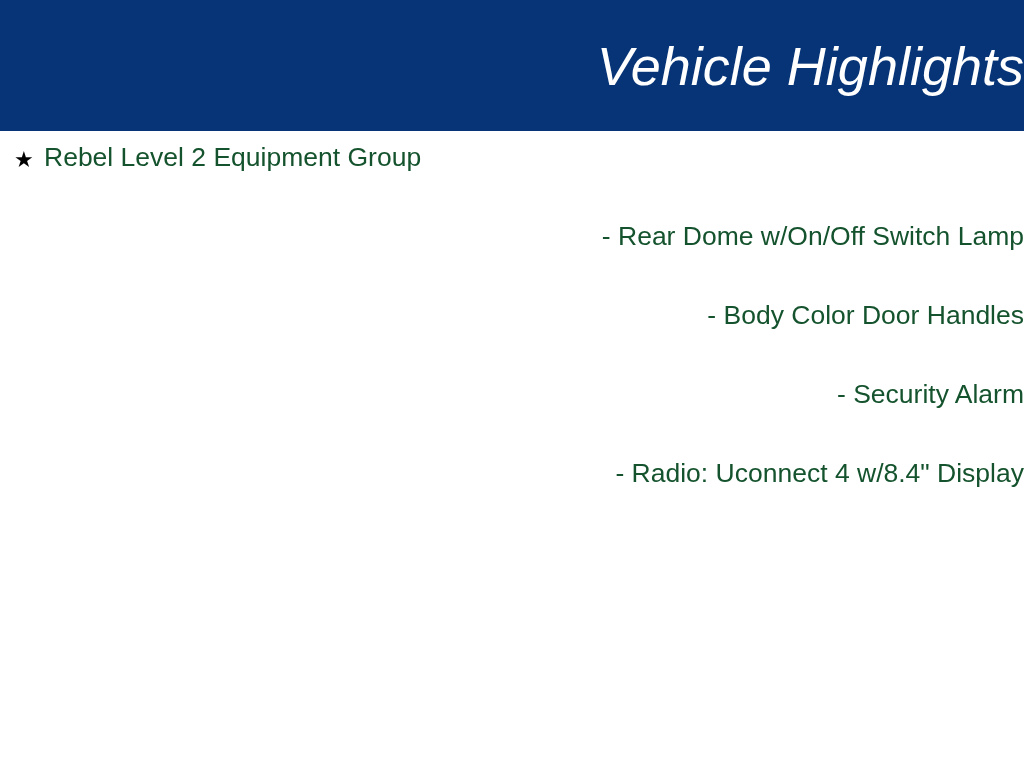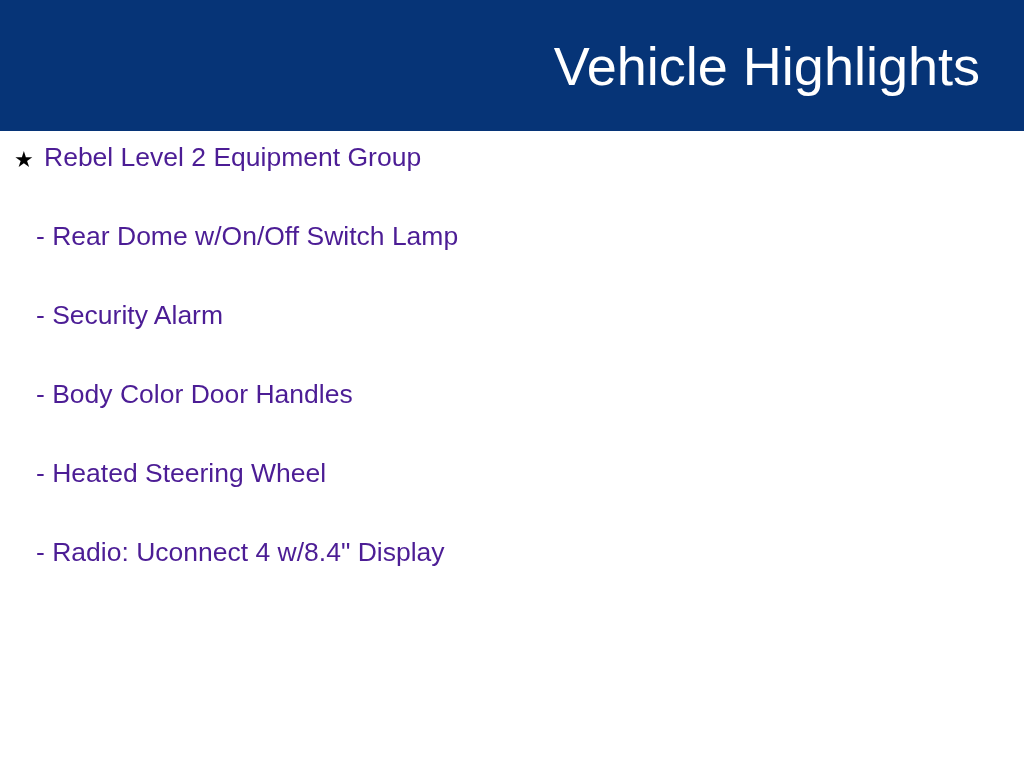--- a/index.html
+++ b/index.html
@@ -23,21 +23,21 @@
     position: absolute;
     left: 0;
     top: 0;
     width: 1024px;
     height: 131px;
     background: #063477;
     display: flex;
     align-items: center;
     justify-content: flex-end;
     box-sizing: border-box;
-    padding-right: 44px;
+    font-style: italic;
   }
   .title-text {
     color: #ffffff;
     font-size: 54px;
     line-height: 60px;
     font-weight: normal;
     letter-spacing: 0px;
     white-space: nowrap;
   }
   .body-area {
@@ -50,35 +50,36 @@
   .bullet-row {
     position: relative;
     display: flex;
     align-items: flex-start;
     height: 79px;
   }
   .bullet-row.lvl1 {
     padding-left: 14px;
   }
   .bullet-row.lvl2 {
-    padding-left: 36px;
+    padding-left: 54px;
+    justify-content: flex-end;
   }
   .star-marker {
     width: 26px;
     font-size: 22px;
     line-height: 32px;
     color: #000000;
     flex: 0 0 auto;
     text-align: left;
     padding-top: 13px;
   }
   .bullet-text {
     font-size: 26.5px;
     line-height: 32px;
-    color: #4c1d95;
+    color: #14532d;
     padding-top: 10px;
     white-space: nowrap;
   }
   .lvl1 .bullet-text {
     padding-left: 4px;
   }
 </style>
 </head>
 <body>
 
@@ -93,30 +94,27 @@
     <div class="bullet-row lvl1">
       <span class="star-marker">★</span>
       <span class="bullet-text">Rebel Level 2 Equipment Group</span>
     </div>
 
     <div class="bullet-row lvl2">
       <span class="bullet-text">- Rear Dome w/On/Off Switch Lamp</span>
     </div>
 
     <div class="bullet-row lvl2">
-      <span class="bullet-text">- Security Alarm</span>
-    </div>
-
-    <div class="bullet-row lvl2">
       <span class="bullet-text">- Body Color Door Handles</span>
     </div>
 
     <div class="bullet-row lvl2">
-      <span class="bullet-text">- Heated Steering Wheel</span>
+      <span class="bullet-text">- Security Alarm</span>
     </div>
+
 
 
     <div class="bullet-row lvl2">
       <span class="bullet-text">- Radio: Uconnect 4 w/8.4" Display</span>
     </div>
 
 
   </div>
 </div>
 

